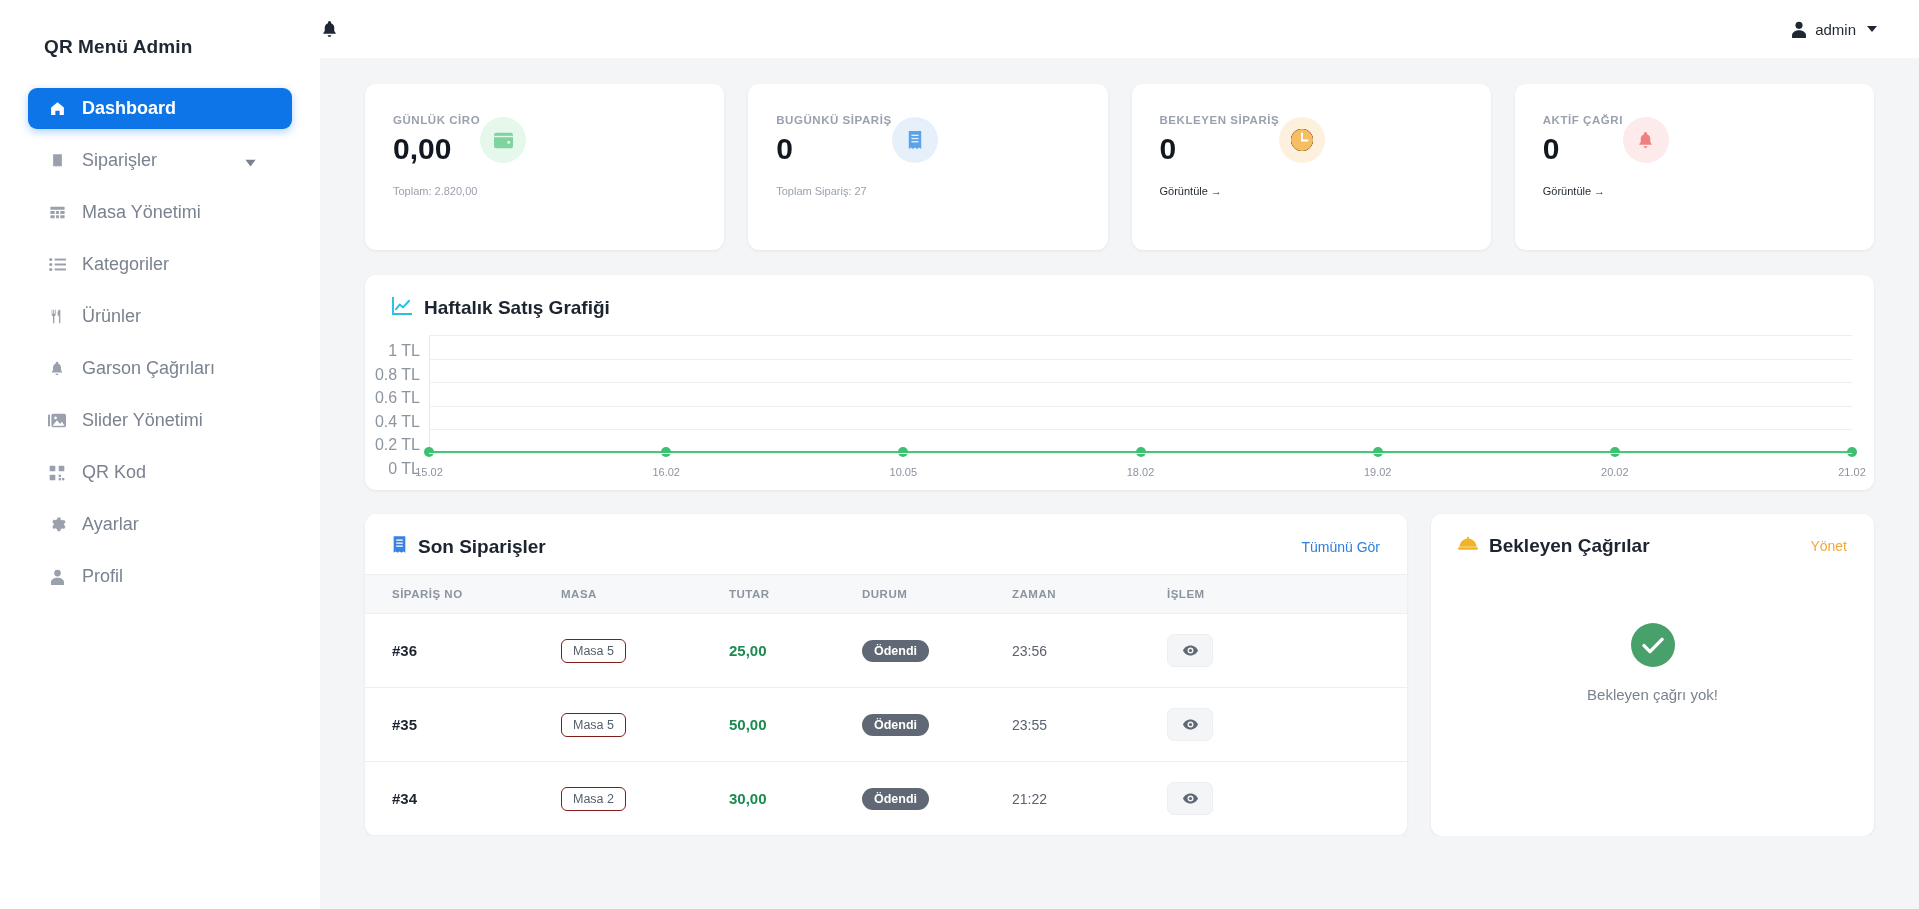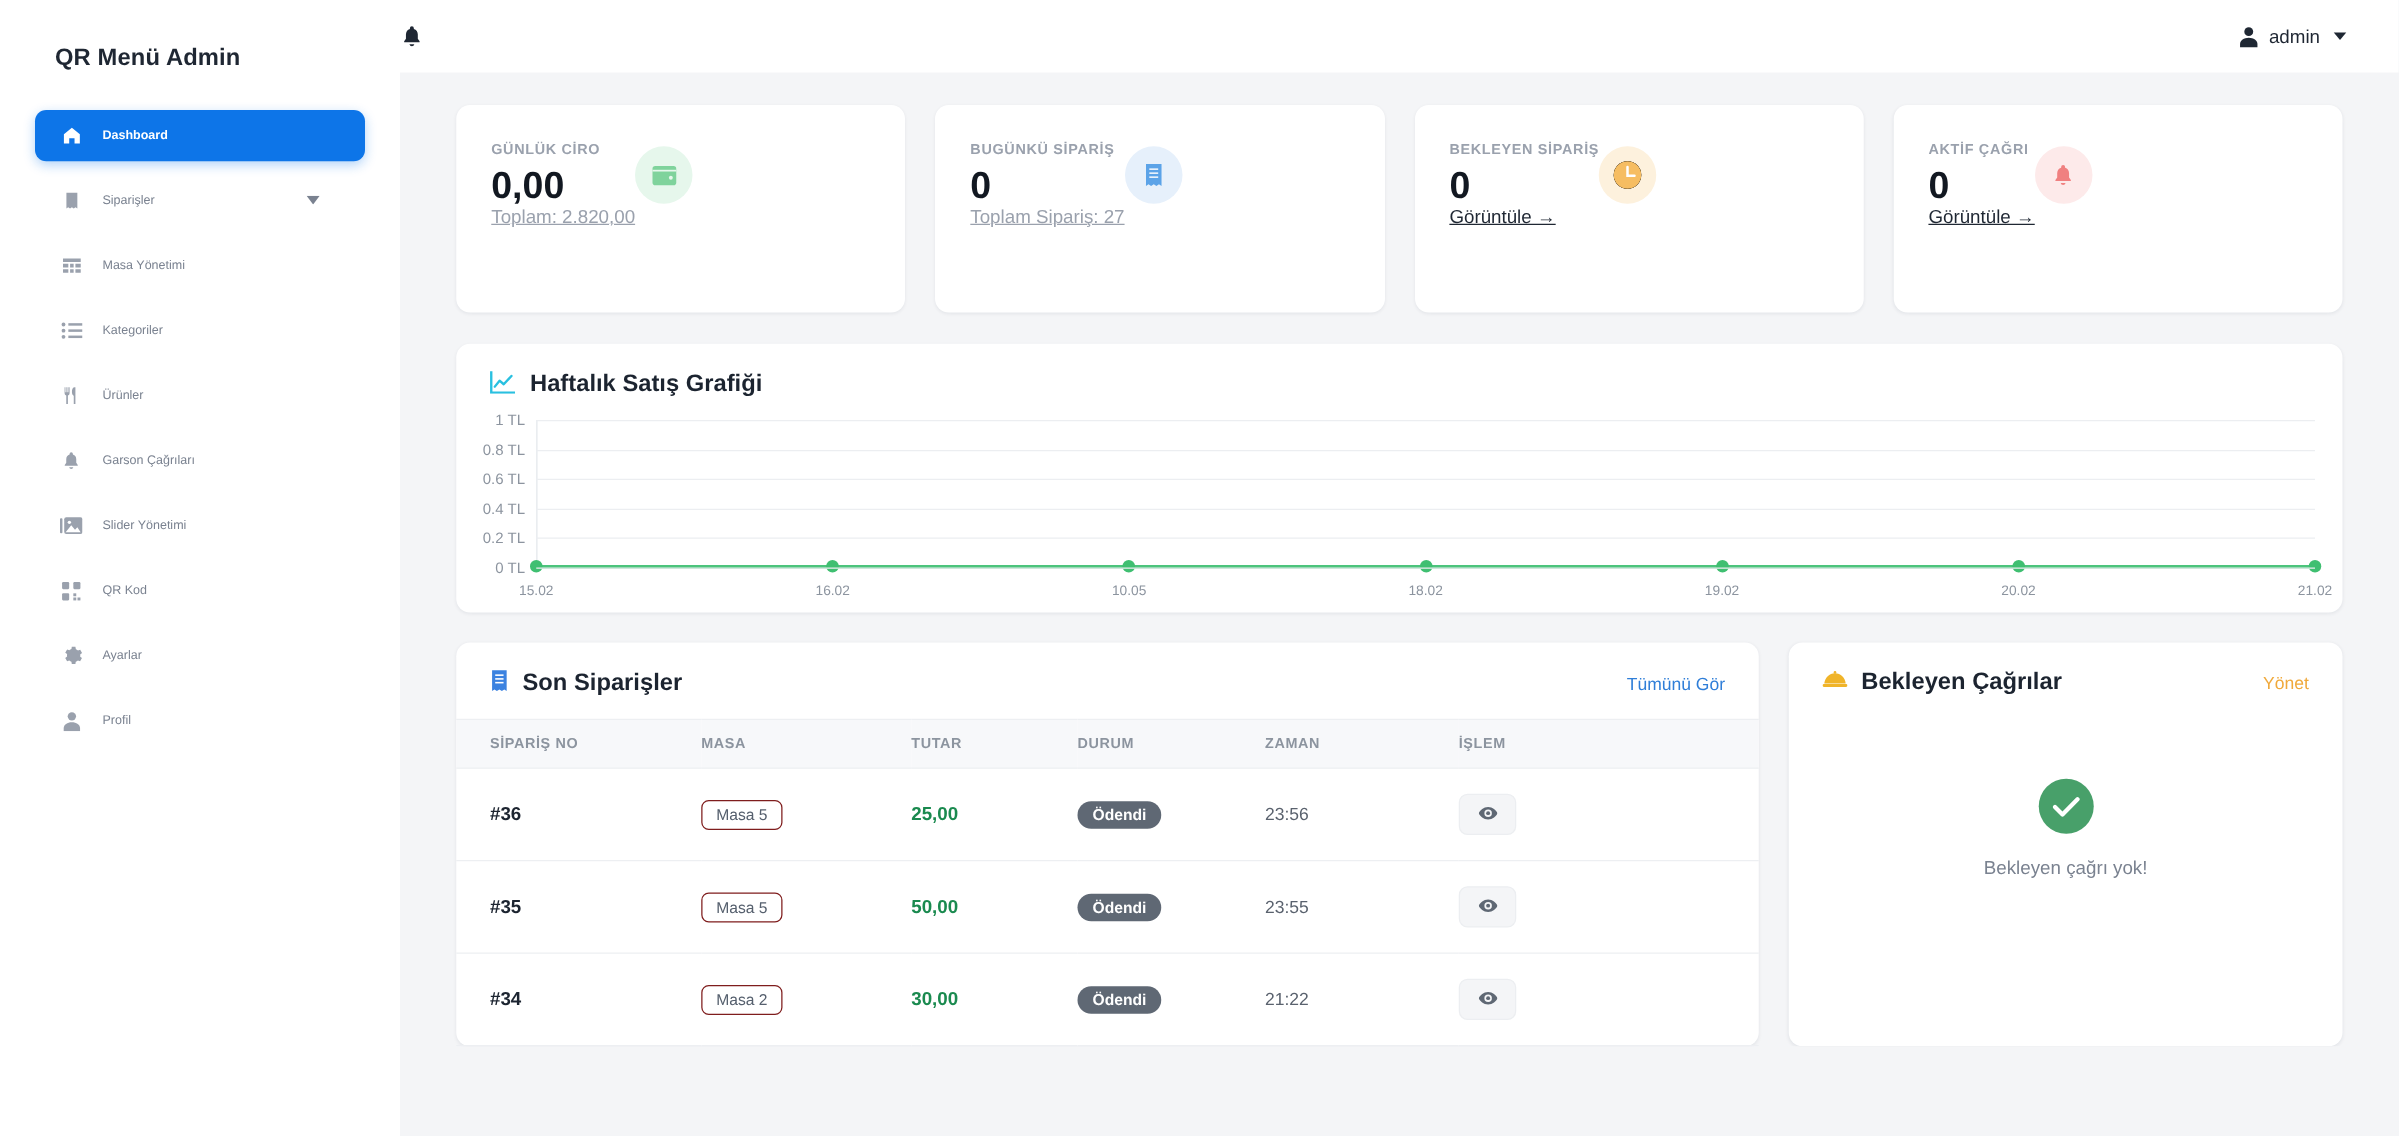--- a/index.html
+++ b/index.html
@@ -20,21 +20,21 @@
   }
   .brand {
     font-size: 19px; font-weight: bold; color: #1f2733;
     padding: 36px 0 0 44px; letter-spacing: 0.1px;
   }
   .nav { margin-top: 30px; padding: 0 28px; }
   .nav-item {
     display: flex; align-items: center;
     height: 41px; padding: 0 18px;
     border-radius: 9px;
-    color: #7a8290; font-size: 10px;
+    color: #7a8290; font-size: 18px;
     margin-bottom: 11px;
     cursor: pointer;
     position: relative;
   }
   .nav-item .ico {
     width: 22px; min-width: 22px; height: 18px;
     display: flex; align-items: center; justify-content: center;
     margin-right: 14px;
   }
   .nav-item .ico svg { display: block; }
@@ -76,21 +76,21 @@
     height: 166px; padding: 30px 28px;
     box-shadow: 0 1px 3px rgba(20,30,50,.07);
     display: flex; align-items: flex-start;
     position: relative;
   }
   .card-label {
     font-size: 11.5px; letter-spacing: .55px; color: #9aa1ad;
     font-weight: bold; text-transform: uppercase; margin-bottom: 7px;
   }
   .card-value { font-size: 30px; font-weight: bold; color: #121821; line-height: 1.08; }
-  .card-sub { font-size: 15px; color: #9aa1ad; margin-top: 0; text-decoration: underline; }
+  .card-sub { font-size: 11px; color: #9aa1ad; margin-top: 20px; }
   .card-sub.link { color: #1f2733; cursor: pointer; }
   .card-ico {
     width: 46px; height: 46px; border-radius: 50%;
     display: flex; align-items: center; justify-content: center;
     margin-top: 3px;
   }
   .ico-green { background: #e6f7ec; }
   .ico-blue  { background: #e6f0fb; }
   .ico-amber { background: #fdf1dd; }
   .ico-red   { background: #fdeaea; }
@@ -108,22 +108,23 @@
   .panel-title { font-size: 19px; font-weight: bold; color: #1c2430; }
   .panel-head .spacer { flex: 1; }
   .panel-link { font-size: 14px; color: #2f7ed8; cursor: pointer; }
   .panel-link.amber { color: #f0a93b; }
 
   .chart-body { padding: 0 22px 10px 18px; position: relative; height: 140px; }
   .chart-grid { position: relative; height: 118px; margin-left: 46px; }
   .gl { position: absolute; left: 0; right: 0; height: 1px; background: #eceef1; }
   .ytick {
     position: absolute; right: calc(100% + 9px);
-    font-size: 12px; color: #8c949f; transform: translateY(-50%);
+    font-size: 16px; color: #8c949f; transform: translateY(-50%);
     white-space: nowrap;
+    margin-top: 16px;
   }
   .yaxis-line { position: absolute; left: 0; top: 0; bottom: 0; width: 1px; background: #e4e7eb; }
   .series { position: absolute; left: 0; right: 0; bottom: 0; height: 1px; }
   .sline { position: absolute; left: 0; right: 0; top: 0; height: 2.5px; background: #4cc47c; transform: translateY(-1px); border-radius: 2px; }
   .dot {
     position: absolute; width: 10px; height: 10px; border-radius: 50%;
     background: #3fbf71; top: 0; transform: translate(-50%,-50%);
   }
   .xtick {
     position: absolute; top: 14px; font-size: 11px; color: #8c949f;

